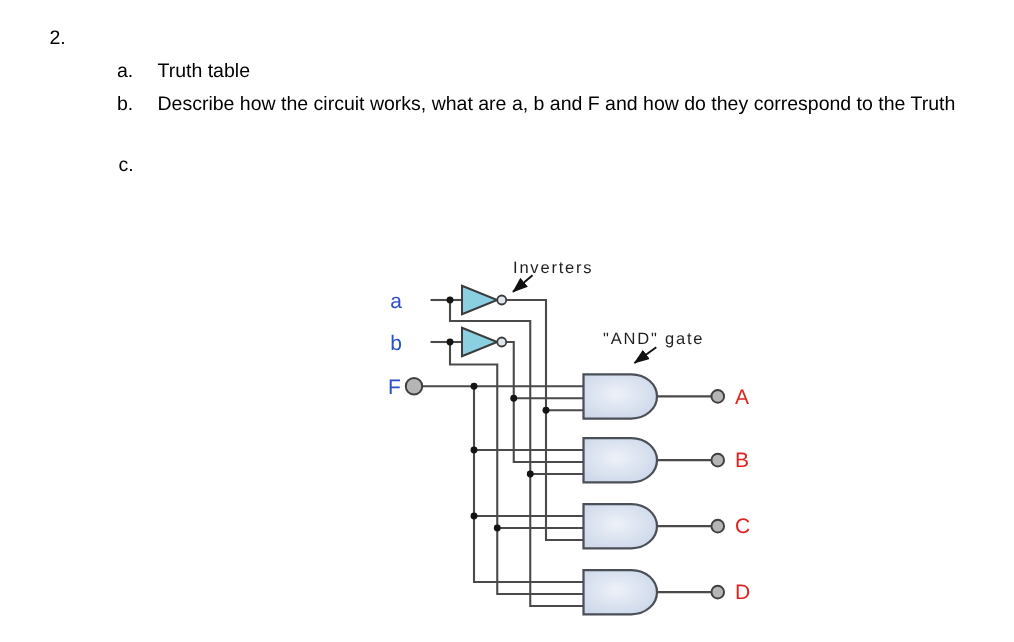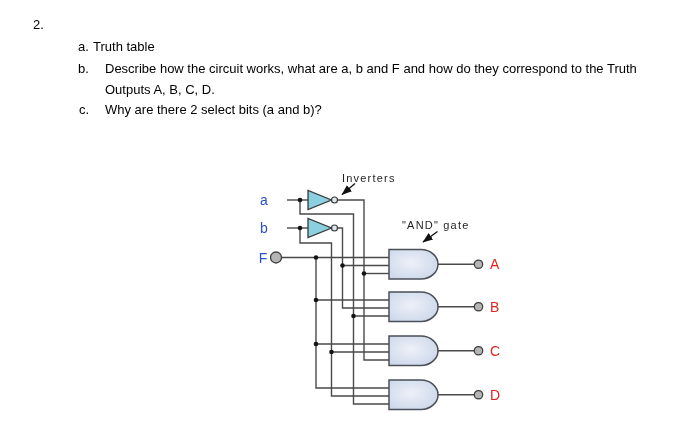--- a/index.html
+++ b/index.html
@@ -18,26 +18,24 @@
   .note{fill:#1f1f1f;font-size:11px;letter-spacing:1.2px;font-family:"Liberation Sans",sans-serif;}
   .arrow{stroke:#111;stroke-width:1.3;fill:none;}
 </style>
 </head>
 <body>
 
 <div class="screen">
 
   <span class="t" style="left:33px;top:17px">2.</span>
   <span class="t" style="left:78px;top:39px">a.</span>
-  <span class="t" style="left:93px;top:39px">Truth table</span>
+  <span class="t" style="left:105px;top:39px">Truth table</span>
   <span class="t" style="left:78px;top:61px">b.</span>
   <span class="t" style="left:105px;top:61px">Describe how the circuit works, what are a, b and F and how do they correspond to the Truth</span>
-  <span class="t" style="left:105px;top:82px">Outputs A, B, C, D.</span>
   <span class="t" style="left:79px;top:102px">c.</span>
-  <span class="t" style="left:105px;top:102px">Why are there 2 select bits (a and b)?</span>
 
   <svg width="676" height="428" viewBox="0 0 676 428">
     <defs>
       <radialGradient id="gateFill" cx="45%" cy="45%" r="75%">
         <stop offset="0%" stop-color="#eef1f8"></stop>
         <stop offset="60%" stop-color="#d6dfee"></stop>
         <stop offset="100%" stop-color="#c7d2e6"></stop>
       </radialGradient>
       <marker id="ah" markerWidth="9" markerHeight="7" refX="7.5" refY="3" orient="auto">
         <path d="M0,0 L8,3 L0,6 Z" fill="#111"></path>

